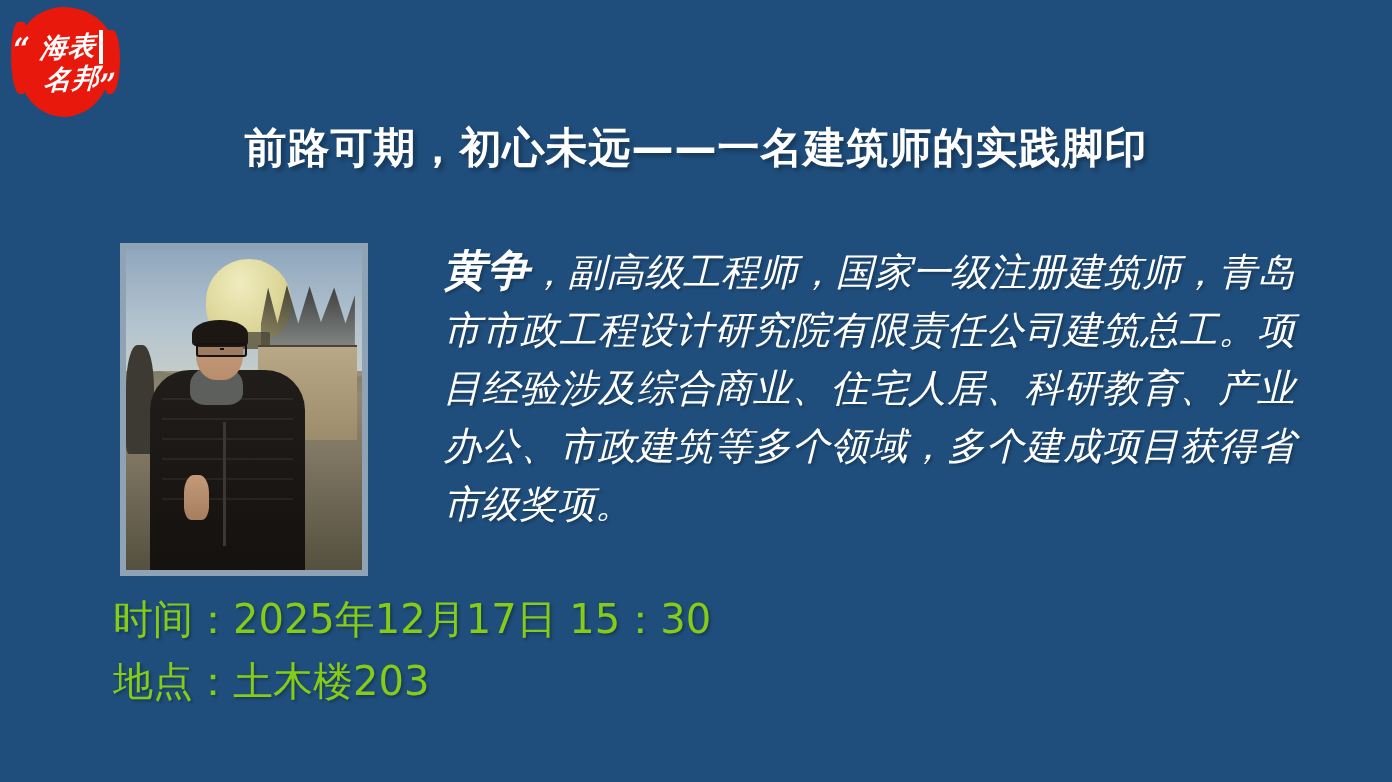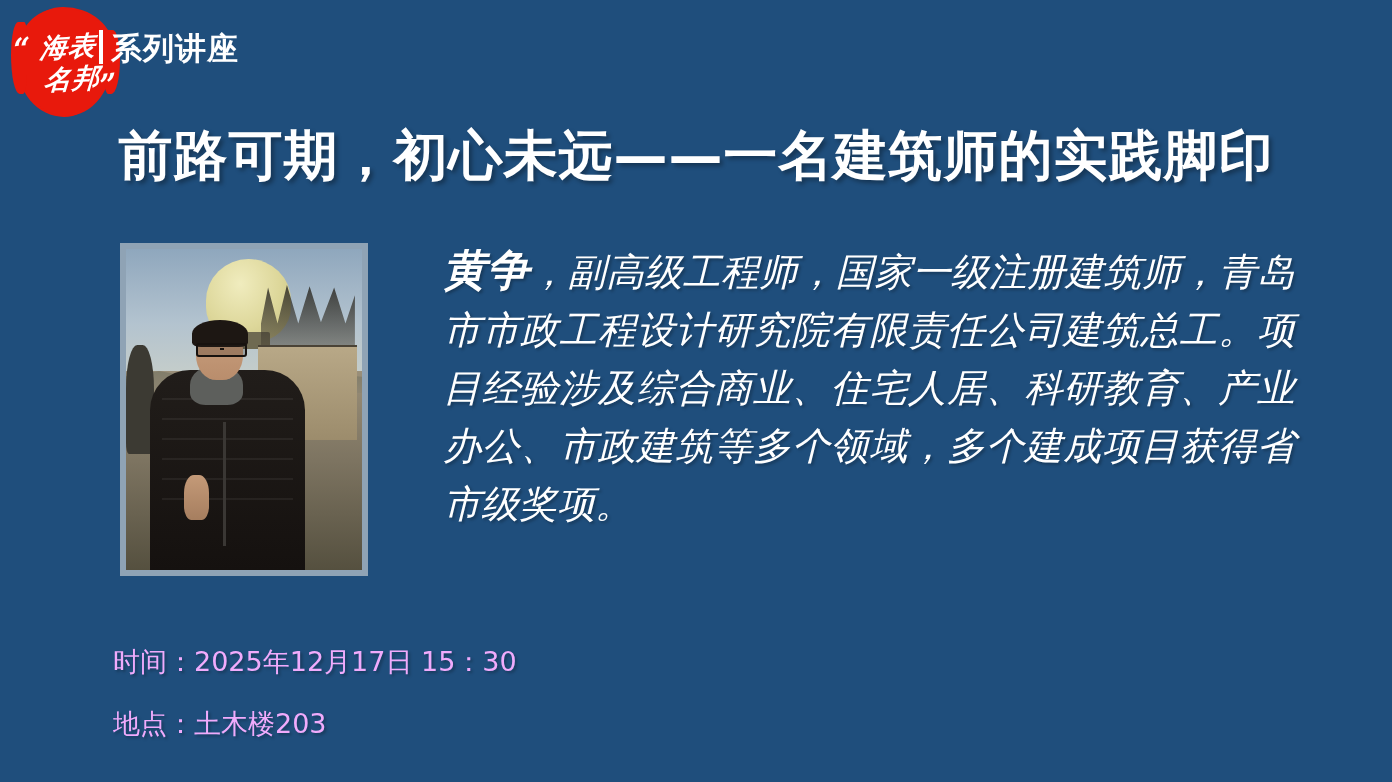--- a/index.html
+++ b/index.html
@@ -50,21 +50,21 @@
   }
   .brand-series{
     position:absolute;left:111px;top:28px;
     font-size:31px;font-weight:bold;letter-spacing:1px;color:#ffffff;
     font-family:"DejaVu Sans","Liberation Sans",sans-serif;
   }
 
   
   .title{
     position:absolute;left:0;top:120px;width:1392px;text-align:center;
-    font-size:54px;font-weight:bold;letter-spacing:1px;color:#ffffff;
+    font-size:42px;font-weight:bold;letter-spacing:1px;color:#ffffff;
     text-shadow:3px 3px 4px rgba(0,0,0,0.32);
     font-family:"DejaVu Sans","Liberation Sans",sans-serif;
     white-space:nowrap;
   }
 
   
   .photo{
     position:absolute;left:120px;top:243px;width:248px;height:333px;
     background:#8fa3b5;
     border:3px solid #8fa3b5;
@@ -122,22 +122,22 @@
     font-size:38px;line-height:58px;color:#ffffff;letter-spacing:0px;
     text-shadow:2px 2px 3px rgba(0,0,0,0.28);
     font-family:"DejaVu Sans","Liberation Sans",sans-serif;
     text-align:justify;
     font-style:italic;
   }
   .bio .name{font-size:43px;font-weight:bold;}
 
   
   .details{
-    position:absolute;left:113px;top:631px;
-    font-size:27px;line-height:62px;color:#f0abfc;
+    position:absolute;left:113px;top:588px;
+    font-size:40px;line-height:62px;color:#84cc16;
     text-shadow:2px 2px 3px rgba(0,0,0,0.28);
     font-family:"DejaVu Sans","Liberation Sans",sans-serif;
   }
   .detail-row{white-space:nowrap;}
 
   
   .uni{position:absolute;right:14px;bottom:14px;height:74px;display:flex;align-items:center;}
   .emblem{
     position:relative;width:70px;height:70px;border-radius:50%;
     background:#ffffff;display:flex;align-items:center;justify-content:center;
@@ -177,21 +177,20 @@
     <div class="seal">
       <div class="seal-ink"></div>
       <div class="seal-text">
         <span class="seal-q-open">“</span>
         <span class="seal-l1">海表</span>
         <span class="seal-l2">名邦</span>
         <span class="seal-q-close">”</span>
       </div>
     </div>
     <div class="brand-divider"></div>
-    <div class="brand-series">系列讲座</div>
   </div>
 
   <div class="title">前路可期，初心未远——一名建筑师的实践脚印</div>
 
   <div class="photo">
     <div class="photo-inner">
       <div class="sky"></div>
       <div class="ground"></div>
       <div class="ridge"></div>
       <div class="balloon"></div>

